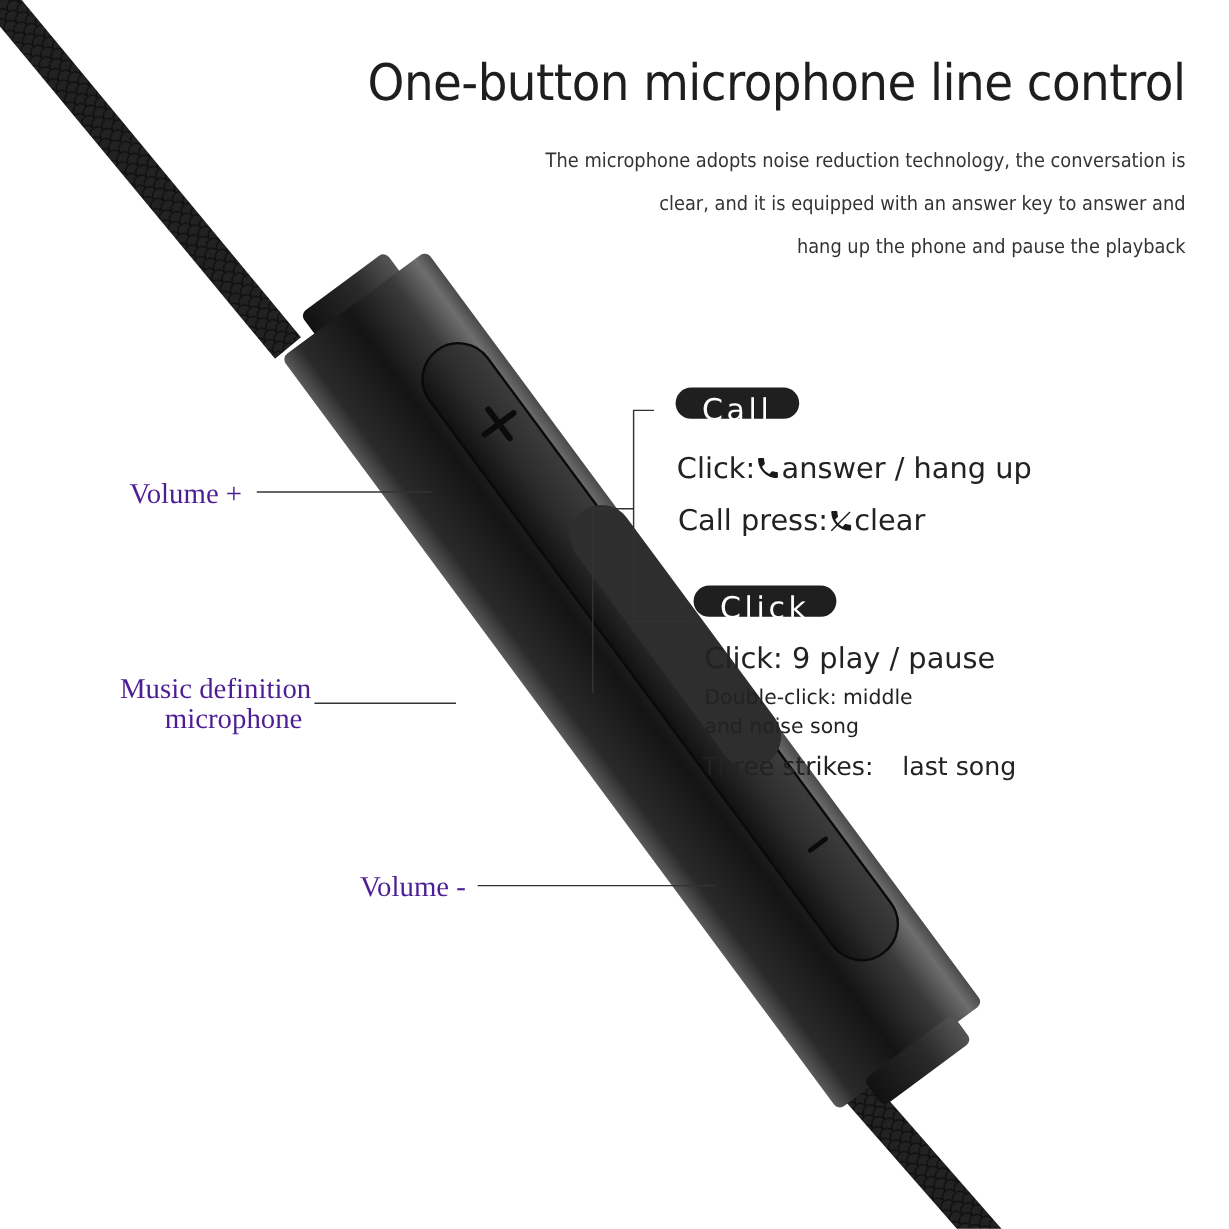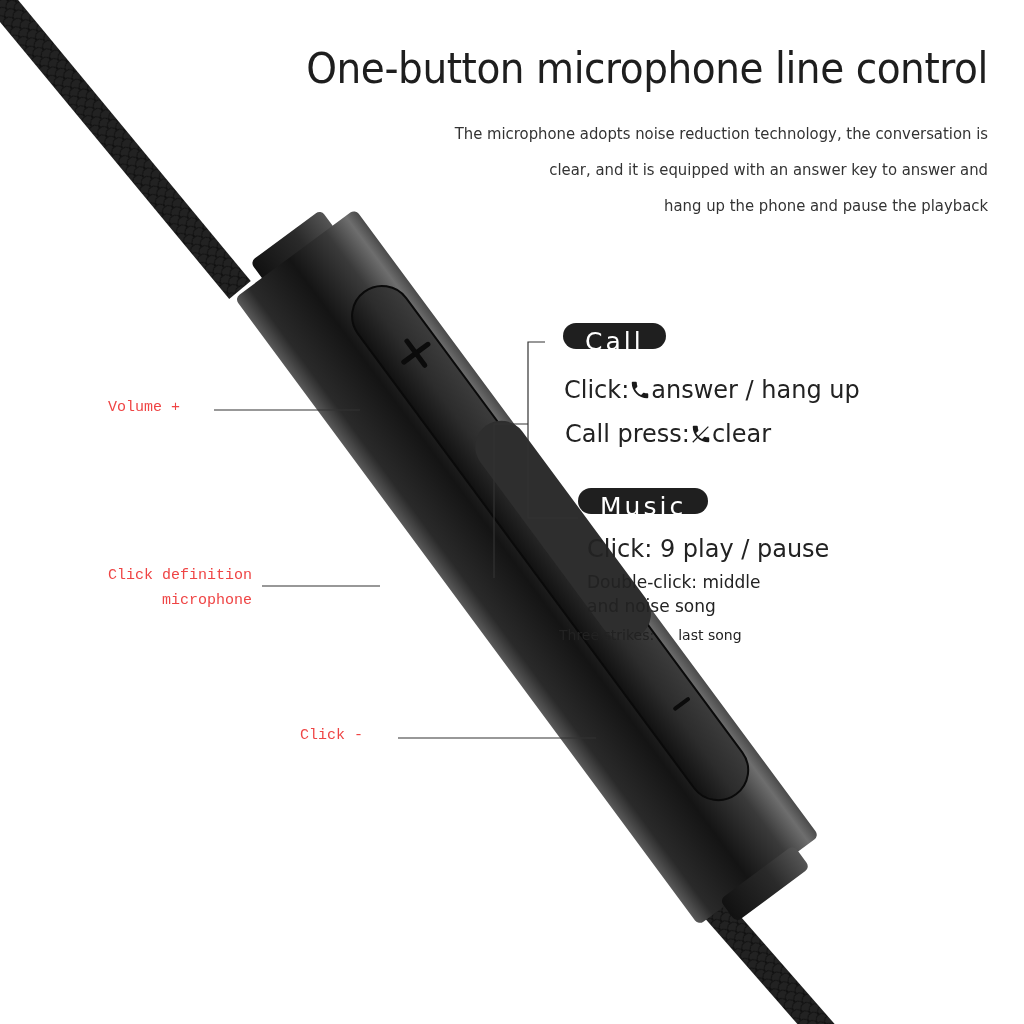--- a/index.html
+++ b/index.html
@@ -1,21 +1,21 @@
 <!DOCTYPE html>
 <html><head>
 <meta charset="utf-8">
 <style>
   html, body { margin: 0; padding: 0; background: #ffffff; }
   body { width: 1024px; height: 1024px; position: relative; overflow: hidden; font-family: "DejaVu Sans", "Liberation Sans", sans-serif; color: #222; }
   .art { position: absolute; left: 0; top: 0; width: 1024px; height: 1024px; }
   .title { position: absolute; right: 36px; top: 44px; font-size: 42px; font-weight: 400; letter-spacing: -0.5px; color: #1e1e1e; white-space: nowrap; font-family: "DejaVu Sans", sans-serif; transform: scaleX(0.93); transform-origin: right center; }
   .desc { position: absolute; right: 36px; top: 116px; text-align: right; font-size: 16.5px; line-height: 36px; color: #333; width: 700px; font-family: "DejaVu Sans", sans-serif; transform: scaleX(0.9); transform-origin: right top; }
   .desc div { white-space: nowrap; }
-  .callout { position: absolute; font-size: 15px; color: #ef4444; white-space: nowrap; font-family: Liberation Mono, monospace; }
+  .callout { position: absolute; font-size: 24px; color: #4c1d95; white-space: nowrap; font-family: Liberation Serif, serif; }
   .callout.hd { text-align: right; line-height: 25px; }
   .pill { position: absolute; background: #1f1f1f; color: #fff; border-radius: 20px; font-size: 25px; letter-spacing: 3px; height: 26px; line-height: 38px; padding: 0 22px; font-family: "DejaVu Sans", sans-serif; }
   .line-l { font-size: 24px; color: #222; position: absolute; white-space: nowrap; font-family: "DejaVu Sans", sans-serif; }
   .line-s { font-size: 17px; color: #222; position: absolute; white-space: nowrap; font-family: "DejaVu Sans", sans-serif; line-height: 24px; }
   .phone { display: inline-block; width: 22px; height: 22px; vertical-align: -3px; }
 </style>
 </head>
 <body>
 
 <svg class="art" viewBox="0 0 1024 1024" xmlns="http://www.w3.org/2000/svg">
@@ -86,39 +86,39 @@
 
 <div class="title">One-button microphone line control</div>
 <div class="desc">
   <div>The microphone adopts noise reduction technology, the conversation is</div>
   <div>clear, and it is equipped with an answer key to answer and</div>
   <div>hang up the phone and pause the playback</div>
 </div>
 
 <div class="callout" style="left:108px; top:399px;">Volume +</div>
 <div class="callout hd" style="left:100px; top:563px; width:152px;">
-  <div>Click definition</div>
+  <div>Music definition</div>
   <div>microphone</div>
 </div>
-<div class="callout" style="left:300px; top:727px;">Click -</div>
+<div class="callout" style="left:300px; top:727px;">Volume -</div>
 
 <div class="pill" style="left:563px; top:323px;">Call</div>
 <div class="line-l" style="left:564px; top:376px;">
   <span>Click:</span><svg class="phone" viewBox="0 0 24 24">
       <path d="M6.6 10.8c1.4 2.8 3.8 5.1 6.6 6.6l2.2-2.2c.3-.3.7-.4 1-.2 1.1.4 2.3.6 3.6.6.6 0 1 .4 1 1V20c0 .6-.4 1-1 1C10.6 21 3 13.4 3 4c0-.6.4-1 1-1h3.5c.6 0 1 .4 1 1 0 1.3.2 2.5.6 3.6.1.3 0 .7-.2 1L6.6 10.8z" fill="#1a1a1a"></path>
     </svg><span>answer / hang up</span>
 </div>
 <div class="line-l" style="left:565px; top:420px;">
   <span>Call press:</span><svg class="phone" viewBox="0 0 24 24">
       <path d="M6.6 10.8c1.4 2.8 3.8 5.1 6.6 6.6l2.2-2.2c.3-.3.7-.4 1-.2 1.1.4 2.3.6 3.6.6.6 0 1 .4 1 1V20c0 .6-.4 1-1 1C10.6 21 3 13.4 3 4c0-.6.4-1 1-1h3.5c.6 0 1 .4 1 1 0 1.3.2 2.5.6 3.6.1.3 0 .7-.2 1L6.6 10.8z" fill="#1a1a1a"></path>
       <line x1="3" y1="21" x2="20" y2="4" stroke="#1a1a1a" stroke-width="1.3"></line>
     </svg><span>clear</span>
 </div>
 
-<div class="pill" style="left:578px; top:488px;">Music</div>
+<div class="pill" style="left:578px; top:488px;">Click</div>
 <div class="line-l" style="left:587px; top:535px;">Click: 9 play / pause</div>
 <div class="line-s" style="left:587px; top:570px;">
   <div>Double-click: middle</div>
   <div>and noise song</div>
 </div>
-<div class="line-l" style="left:559px; top:627px; font-size:14px;">
+<div class="line-l" style="left:585px; top:627px; font-size:21px;">
   <span>Three strikes:</span><span style="display:inline-block;width:24px;"></span><span>last song</span>
 </div>
 
 </body></html>

